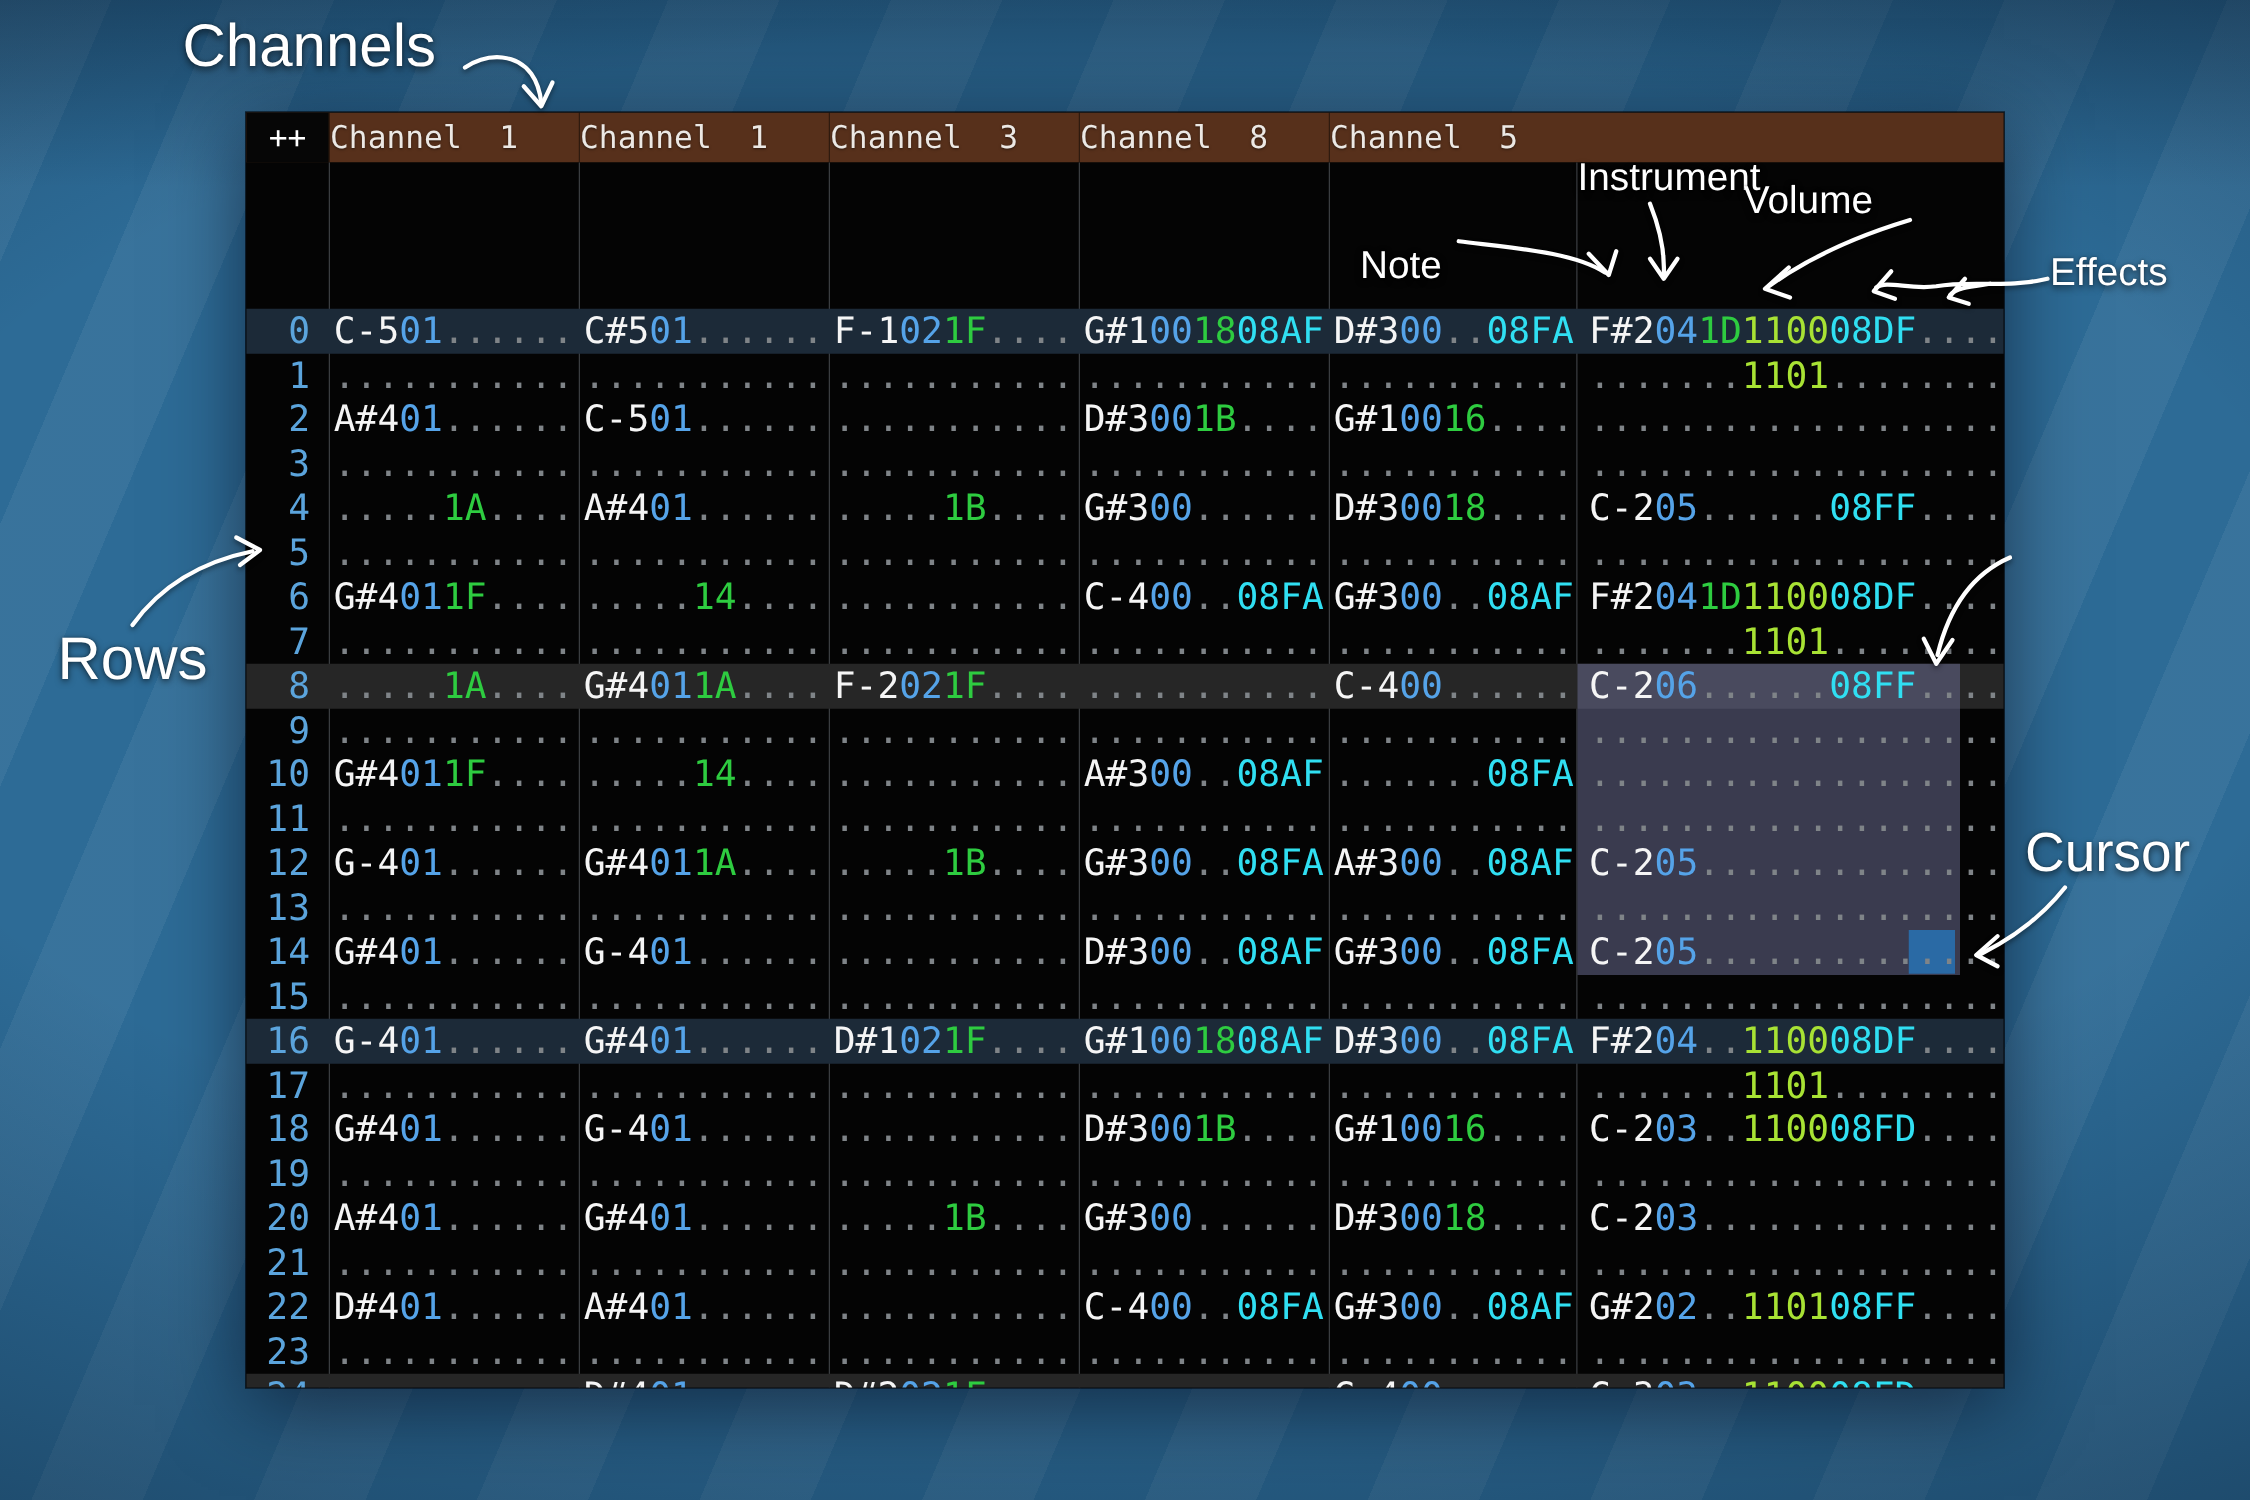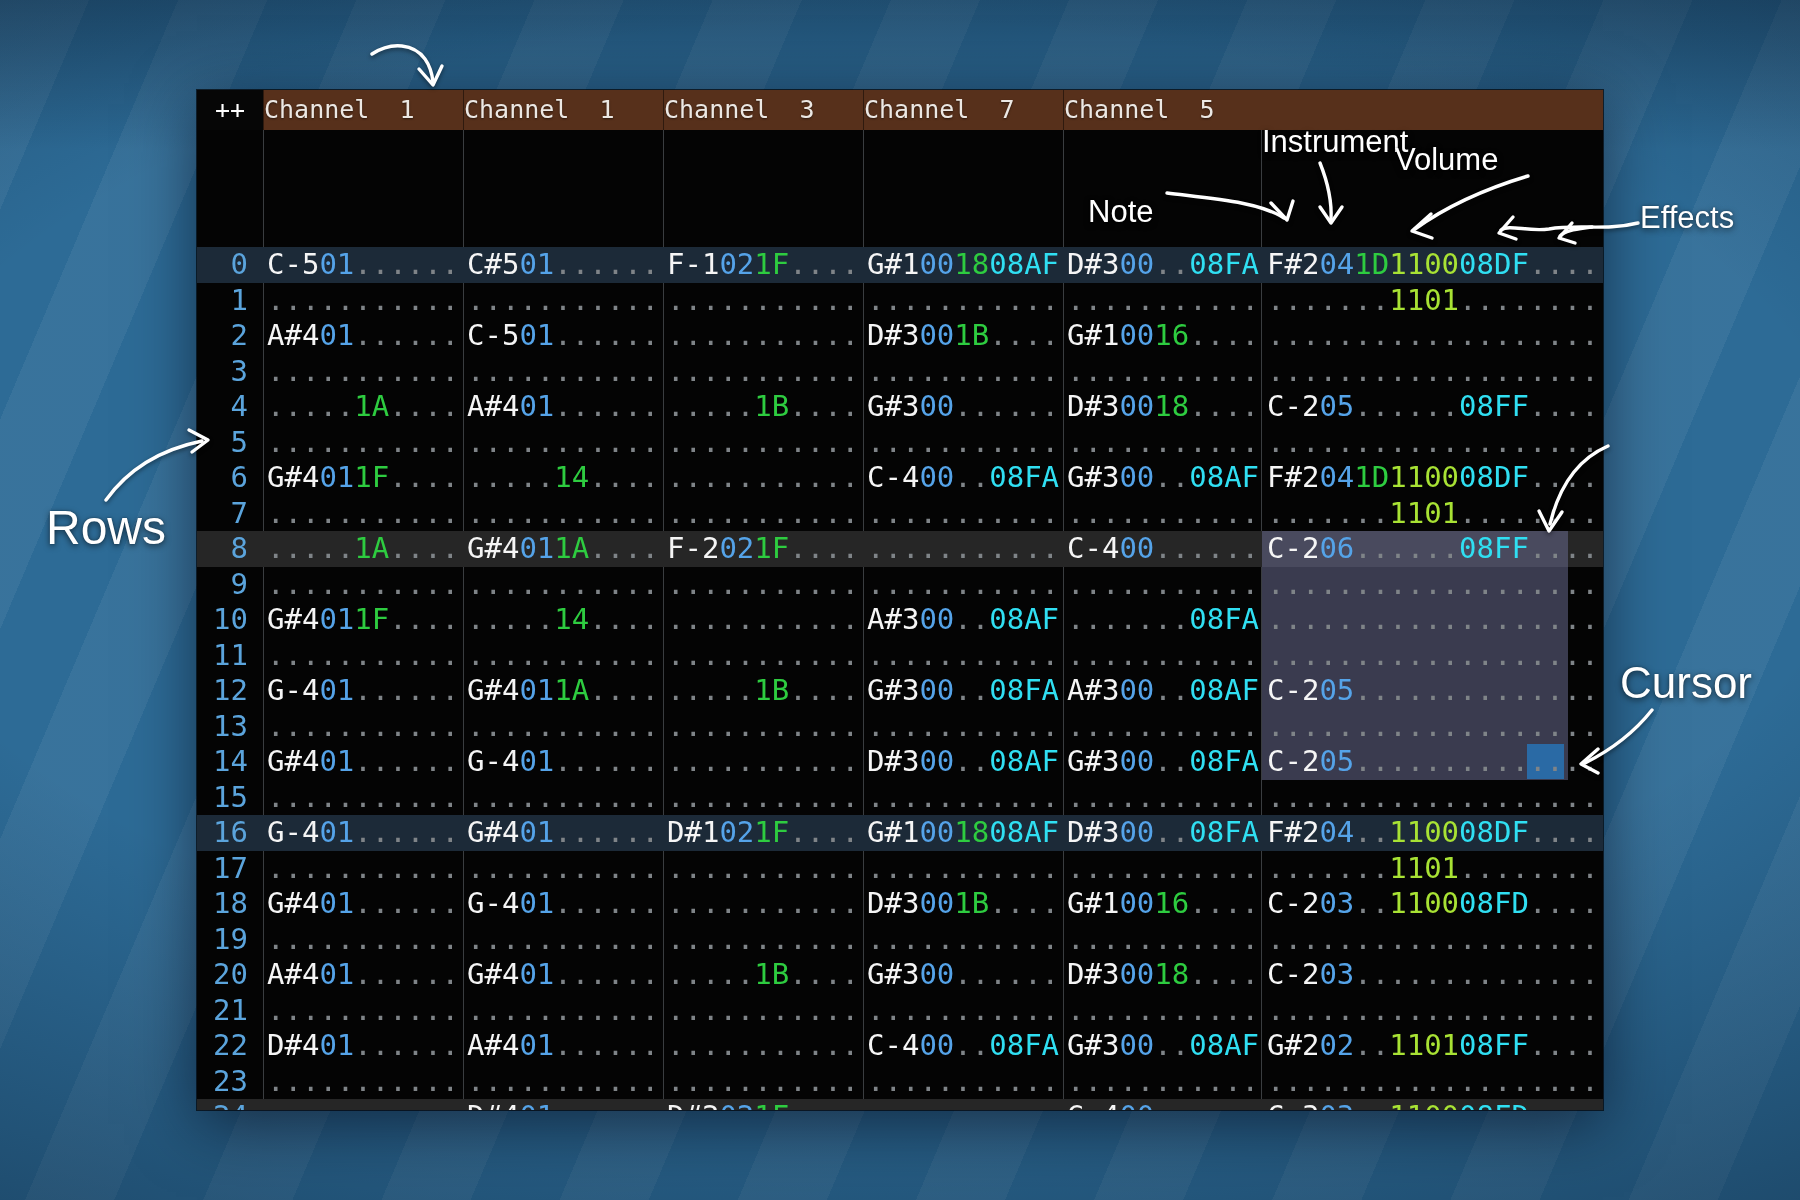--- a/index.html
+++ b/index.html
@@ -31,21 +31,21 @@
   .rowbg{position:absolute;left:0;right:0;height:36px;z-index:1;}
   .hl-major{background:var(--hl-major,#1c2a38);}
   .hl-minor{background:var(--hl-minor,#262626);}
   .sel{position:absolute;z-index:2;background:var(--sel,rgba(100,102,138,0.57));}
   .cur{position:absolute;z-index:2;background:var(--cursor,#2a6aa5);}
   .rows{position:absolute;left:0;top:117px;right:0;z-index:3;}
   .prow{display:flex;height:35.5px;line-height:35.5px;font-size:29px;white-space:pre;}
   .rnum{width:66px;flex:none;text-align:right;padding-right:15px;box-sizing:border-box;
     color:var(--rownum,#5ba4dc);}
   .cell{width:200px;flex:none;padding-left:4px;box-sizing:border-box;overflow:hidden;}
-  .cell.c6{flex:1;}
+  .cell.c6{flex:1;text-align:right;}
   .seg-n{color:var(--note,#f5f5f5);} .seg-i{color:var(--inst,#55a3e8);}
   .seg-v{color:var(--vol,#2ecc40);}  .seg-g{color:var(--fxg,#a8e234);}
   .seg-c{color:var(--fxc,#30dff2);}  .seg-d{color:var(--dots,#7f8488);}
   
   .lbl{position:absolute;color:#fff;font-family:"Liberation Sans",sans-serif;
     text-shadow:0 2px 6px rgba(0,0,0,0.6),0 0 2px rgba(0,0,0,0.35);z-index:6;}
   .lbl-big{font-size:48px;} .lbl-med{font-size:44px;} .lbl-sm{font-size:31px;}
   #lbl-channels{left:146px;top:10px;}
   #lbl-rows{left:46px;top:500px;}
   #lbl-note{left:1088px;top:170px;margin-top:24px;}
@@ -62,21 +62,21 @@
 <body>
 
 <div class="stage">
 
   <div class="tracker">
     <div class="hdr">
       <div class="corner">++</div>
       <div class="hcell">Channel  1</div>
       <div class="hcell">Channel  1</div>
       <div class="hcell">Channel  3</div>
-      <div class="hcell">Channel  7</div>
+      <div class="hcell">Channel  8</div>
       <div class="hcell">Channel  5</div>
     </div>
     <div class="pbody">
       <div class="vline" style="left:66px"></div>
       <div class="vline" style="left:266px"></div>
       <div class="vline" style="left:466px"></div>
       <div class="vline" style="left:666px"></div>
       <div class="vline" style="left:866px"></div>
       <div class="vline" style="left:1064px"></div>
       <div id="rowbgs">
@@ -131,20 +131,21 @@
     <path d="M 1592,227 C 1579,229 1565,230 1560,236"></path>
     <path d="M 1572,223 L 1559,238 L 1575,243"></path>
     <path d="M 1608,446 C 1578,459 1559,487 1550,524"></path>
     <path d="M 1539,511 L 1549,531 L 1562,512"></path>
     <path d="M 106,500 C 129,468 163,449 202,441"></path>
     <path d="M 189,430 L 208,440 L 192,452"></path>
     <path d="M 1652,710 C 1633,734 1607,752 1585,763"></path>
     <path d="M 1598,749 L 1581,764 L 1598,773"></path>
   </svg>
 
+  <div class="lbl lbl-big" id="lbl-channels">Channels</div>
   <div class="lbl lbl-big" id="lbl-rows">Rows</div>
   <div class="lbl lbl-sm" id="lbl-note">Note</div>
   <div class="lbl lbl-sm" id="lbl-instrument">Instrument</div>
   <div class="lbl lbl-sm" id="lbl-volume">Volume</div>
   <div class="lbl lbl-sm" id="lbl-effects">Effects</div>
   <div class="lbl lbl-med" id="lbl-cursor">Cursor</div>
 
 </div>
 
 </body></html>

